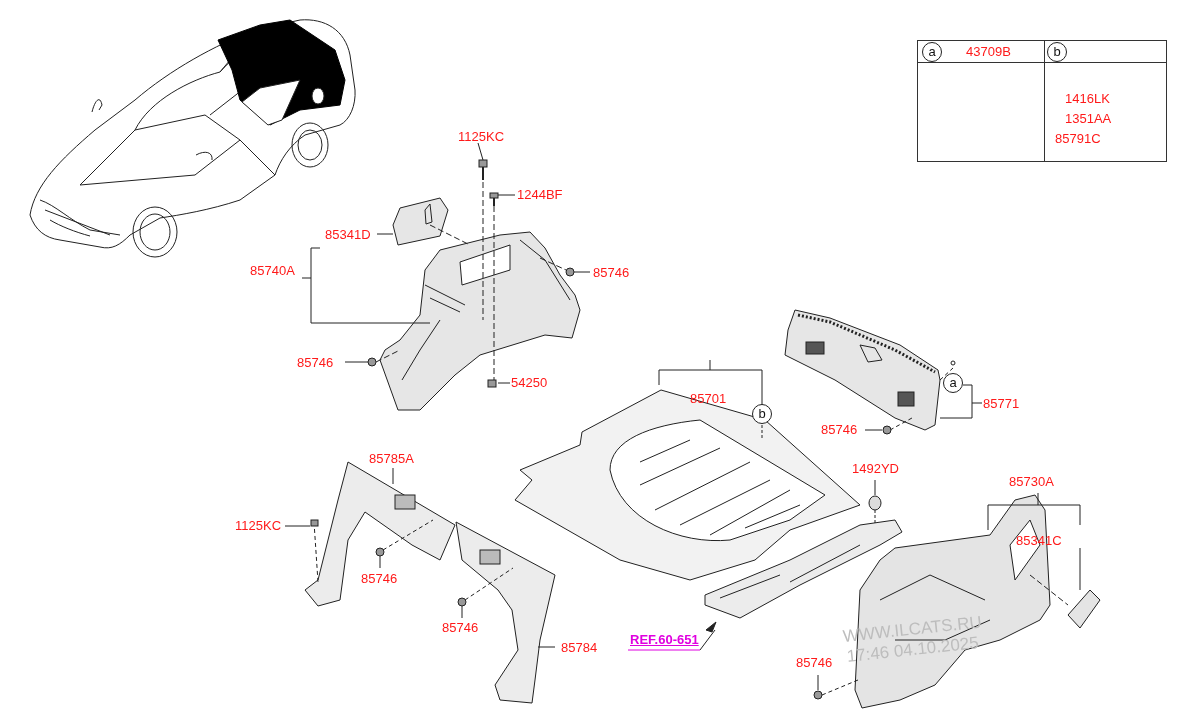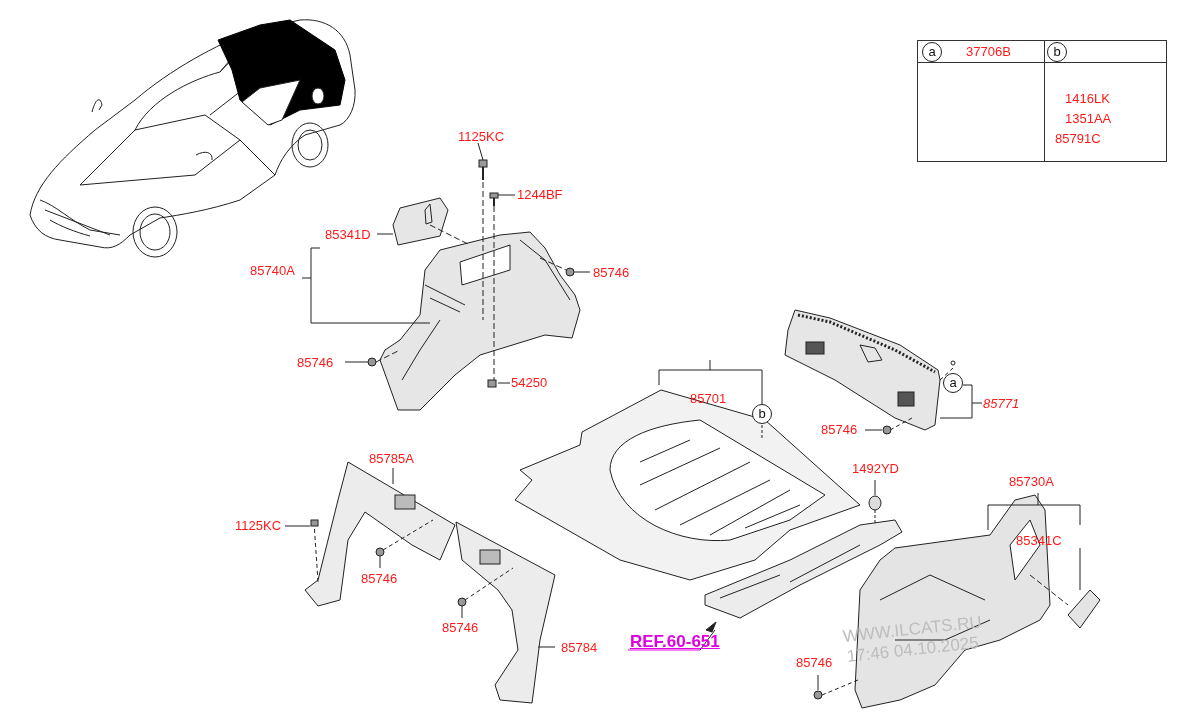--- a/index.html
+++ b/index.html
@@ -1,19 +1,19 @@
 <!DOCTYPE html>
 <html><head>
 <meta charset="utf-8">
 <style>
   html, body { margin:0; padding:0; background:#ffffff; }
   body { width:1193px; height:727px; position:relative; overflow:hidden; font-family:"Liberation Sans", sans-serif; }
   #diagram { position:absolute; left:0; top:0; width:1193px; height:727px; }
   .lbl { position:absolute; color:#ff1a1a; font-size:13px; line-height:14px; white-space:nowrap; cursor:pointer; font-family:"Liberation Sans", sans-serif; }
-  .ref { position:absolute; color:#e000e0; font-size:17px; font-weight:bold; text-decoration:underline; white-space:nowrap; cursor:pointer; font-family:"Liberation Sans", sans-serif; }
+  .ref { position:absolute; color:#e000e0; font-size:13px; font-weight:bold; text-decoration:underline; white-space:nowrap; cursor:pointer; font-family:"Liberation Sans", sans-serif; }
   .wm { position:absolute; color:#bdbdbd; font-size:17px; line-height:18px; white-space:nowrap; transform:rotate(-6deg); transform-origin:left top; font-family:"Liberation Sans", sans-serif; }
   .circ { position:absolute; width:18px; height:18px; border:1px solid #222; border-radius:50%; font-size:13px; line-height:17px; text-align:center; color:#111; background:#fff; font-family:"Liberation Sans", sans-serif; }
   .legend { position:absolute; left:917px; top:40px; width:248px; height:120px; border:1px solid #333; background:#fff; }
   .legend .vline { position:absolute; left:126px; top:0; width:1px; height:120px; background:#333; }
   .legend .hline { position:absolute; left:0; top:21px; width:248px; height:1px; background:#333; }
 </style>
 </head>
 <body>
 
 <div id="diagram">
@@ -156,36 +156,36 @@
     <circle cx="1128" cy="117" r="3" fill="#ddd"></circle>
     <path d="M1115,90 L1125,90 M1115,117 L1125,117 M1102,136 L1115,136"></path>
   </g>
   </g>
 </svg>
 
 <div class="legend">
   <div class="hline"></div>
   <div class="vline"></div>
   <div class="circ" style="left:4px;top:1px;">a</div>
-  <div class="lbl" style="left:48px;top:4px;">37706B</div>
+  <div class="lbl" style="left:48px;top:4px;">43709B</div>
   <div class="circ" style="left:129px;top:1px;">b</div>
   <div class="lbl" style="left:147px;top:51px;">1416LK</div>
   <div class="lbl" style="left:147px;top:71px;">1351AA</div>
   <div class="lbl" style="left:137px;top:91px;">85791C</div>
 </div>
 
 <div class="lbl" style="left:458px;top:130px;">1125KC</div>
 <div class="lbl" style="left:517px;top:188px;">1244BF</div>
 <div class="lbl" style="left:325px;top:228px;">85341D</div>
 <div class="lbl" style="left:250px;top:264px;">85740A</div>
 <div class="lbl" style="left:593px;top:266px;">85746</div>
 <div class="lbl" style="left:297px;top:356px;">85746</div>
 <div class="lbl" style="left:511px;top:376px;">54250</div>
 <div class="lbl" style="left:690px;top:348px;margin-top:44px;">85701</div>
-<div class="lbl" style="left:983px;top:397px;font-style:italic;">85771</div>
+<div class="lbl" style="left:983px;top:397px;">85771</div>
 <div class="lbl" style="left:821px;top:423px;">85746</div>
 <div class="lbl" style="left:369px;top:452px;">85785A</div>
 <div class="lbl" style="left:235px;top:519px;">1125KC</div>
 <div class="lbl" style="left:361px;top:572px;">85746</div>
 <div class="lbl" style="left:442px;top:621px;">85746</div>
 <div class="lbl" style="left:561px;top:641px;">85784</div>
 <div class="lbl" style="left:852px;top:462px;">1492YD</div>
 <div class="lbl" style="left:1009px;top:475px;">85730A</div>
 <div class="lbl" style="left:1016px;top:534px;">85341C</div>
 <div class="lbl" style="left:796px;top:656px;">85746</div>

